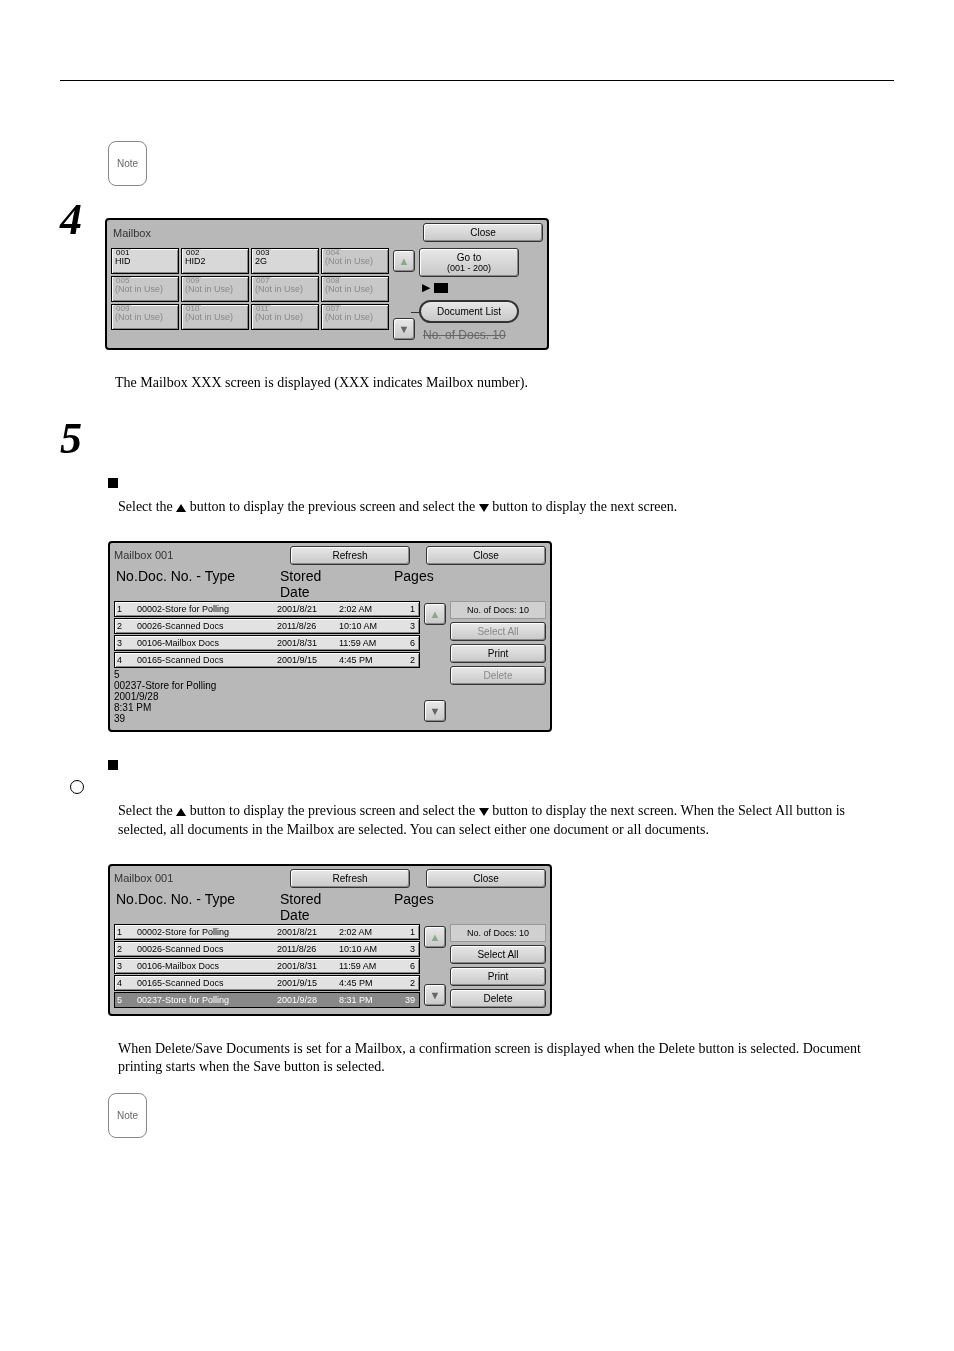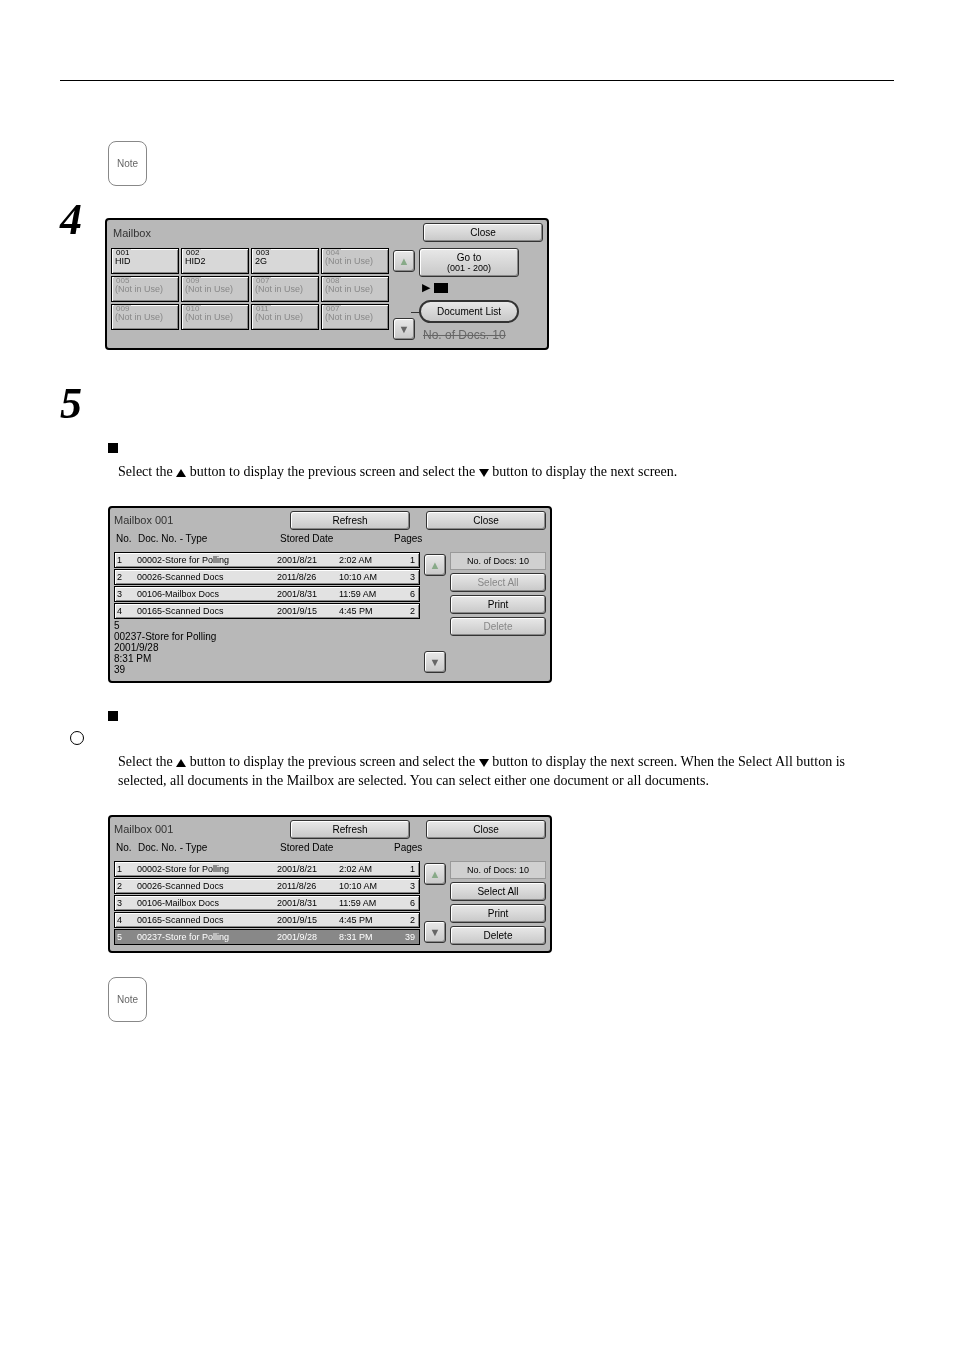--- a/index.html
+++ b/index.html
@@ -129,23 +129,23 @@
     width:10px; height:1px;
     border-top:1px solid #333;
   }
   .no-docs-strike { font-size:12px; color:#666; text-decoration:line-through; padding-left:4px; margin-top:2px; }
 
   .list-panel .panel-header { padding:3px 4px; gap:16px; }
   .list-panel .hdr-btn { width:70px; }
   .list-columns {
     display:grid;
     grid-template-columns: 22px 142px 62px 52px 30px;
-    font-size:10px;
+    font-size:14px;
     color:#000;
-    padding:0 4px 8px 6px;
+    padding:0 4px 1px 6px;
   }
   .list-body { display:flex; padding:0 4px 6px 4px; gap:4px; }
   .rows-col { display:flex; flex-direction:column; gap:1px; }
   .doc-row {
     display:grid;
     grid-template-columns: 20px 140px 62px 52px 26px;
     border:1px solid #000;
     background:#e2e2e2;
     font-size:9px;
     padding:2px 2px;
@@ -253,20 +253,21 @@
           <div class="play-row">
               <span class="tri">▶</span>
               <span class="sq"></span>
             </div>
           <div class="doclist-oval">Document List</div>
           <div class="no-docs-strike">No. of Docs.  10</div>
         </div>
       </div>
     </div>
 
+    <div class="body-text nomargin">The Mailbox XXX screen is displayed (XXX indicates Mailbox number).</div>
   </div>
 </div>
 
 <div class="step-row">
   <div class="step-num">5</div>
   <div class="step-content"></div>
 </div>
 
 <div style="margin-left:48px;">
   <div style="margin:10px 0 6px 0;"><span class="bullet-sq"></span></div>
@@ -408,15 +409,16 @@
       </div>
       <div class="list-right">
         <div class="count-box">No. of Docs: 10</div>
         <div class="btn3d">Select All</div>
         <div class="btn3d">Print</div>
         <div class="btn3d">Delete</div>
       </div>
     </div>
   </div>
 
+  <div class="body-text nomargin">When Delete/Save Documents is set for a Mailbox, a confirmation screen is displayed when the Delete button is selected. Document printing starts when the Save button is selected.</div>
 
   <div class="note-box">Note</div>
 </div>
 
 </body></html>

